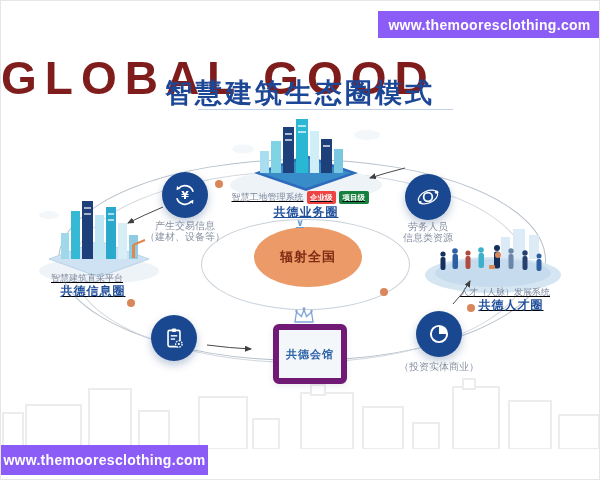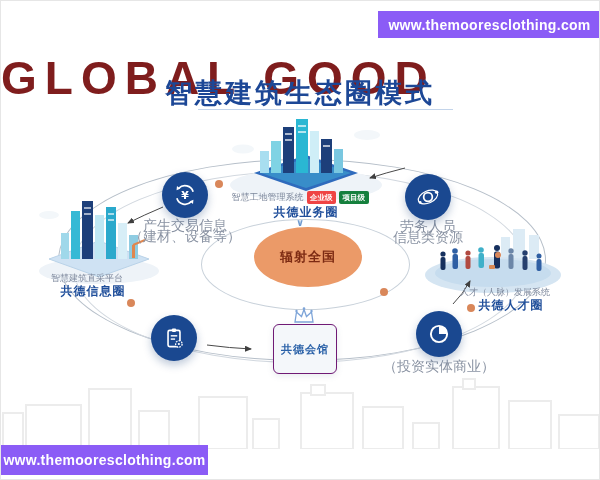--- a/index.html
+++ b/index.html
@@ -25,47 +25,47 @@
   
   .center-ellipse{position:absolute;left:253px;top:226px;width:108px;height:60px;border-radius:50%;
                   background:#eb9a68;display:flex;align-items:center;justify-content:center;
                   color:#7c2a12;font-weight:bold;font-size:13px;letter-spacing:1px;z-index:4;}
   
   .illus{position:absolute;z-index:2;}
   .illus-top{left:226px;top:116px;}
   .illus-left{left:36px;top:192px;}
   .illus-right{left:420px;top:220px;}
   
-  .lbl{position:absolute;text-align:center;z-index:4;}
+  .lbl{position:absolute;text-align:center;z-index:4;text-decoration:underline;}
   .lbl-sm{font-size:9px;color:#7d889c;line-height:11px;}
   .lbl-bold{font-size:12px;font-weight:bold;color:#1f4e9a;letter-spacing:1px;line-height:14px;margin-left:12px;}
   .top-line{left:0;right:0;top:190px;display:flex;justify-content:center;align-items:center;gap:3px;}
   .top-circle{left:0;right:0;top:204px;}
   .chevron{left:0;right:0;top:216px;font-size:10px;color:#6f9bd0;font-weight:bold;}
   .badge{font-size:7.5px;color:#fff;padding:1.5px 3.5px;border-radius:2px;font-weight:bold;white-space:nowrap;}
   .badge-blue{background:#ef4444;}
   .badge-green{background:#15803d;}
   .left-labels{left:18px;top:272px;width:136px;}
   .right-labels{left:438px;top:286px;width:132px;}
   
   .icon-circle{position:absolute;width:46px;height:46px;border-radius:50%;background:#1a4890;
                display:flex;align-items:center;justify-content:center;z-index:5;
                box-shadow:0 4px 9px rgba(22,62,120,.28);}
   .ic-money{left:161px;top:171px;}
   .ic-orbit{left:404px;top:173px;}
   .ic-clipboard{left:150px;top:314px;}
   .ic-pie{left:415px;top:310px;}
-  .icon-label{position:absolute;width:130px;text-align:center;font-size:14px;color:#8a93a3;line-height:11px;z-index:4;}
+  .icon-label{position:absolute;width:130px;text-align:center;font-size:10px;color:#8a93a3;line-height:11px;z-index:4;}
   .lab-money{left:119px;top:219px;}
   .lab-orbit{left:362px;top:220px;}
   .lab-clipboard{left:109px;top:364px;}
   .lab-pie{left:373px;top:360px;}
   
   .hub-card{position:absolute;left:272px;top:323px;width:62px;height:48px;background:#f4f7fa;
-            border:1px solid #701a75;border-radius:6px;box-shadow:0 2px 6px rgba(100,120,150,.15);
+            border:6px solid #701a75;border-radius:6px;box-shadow:0 2px 6px rgba(100,120,150,.15);
             display:flex;align-items:center;justify-content:center;font-size:11px;font-weight:bold;
             color:#2b62a8;letter-spacing:1px;z-index:5;}
   .hub-crown{position:absolute;left:291px;top:305px;z-index:6;}
   
   .connectors{position:absolute;left:0;top:0;z-index:3;pointer-events:none;}
   .skyline{position:absolute;left:0;top:376px;z-index:0;}
 </style>
 </head>
 <body>
 

